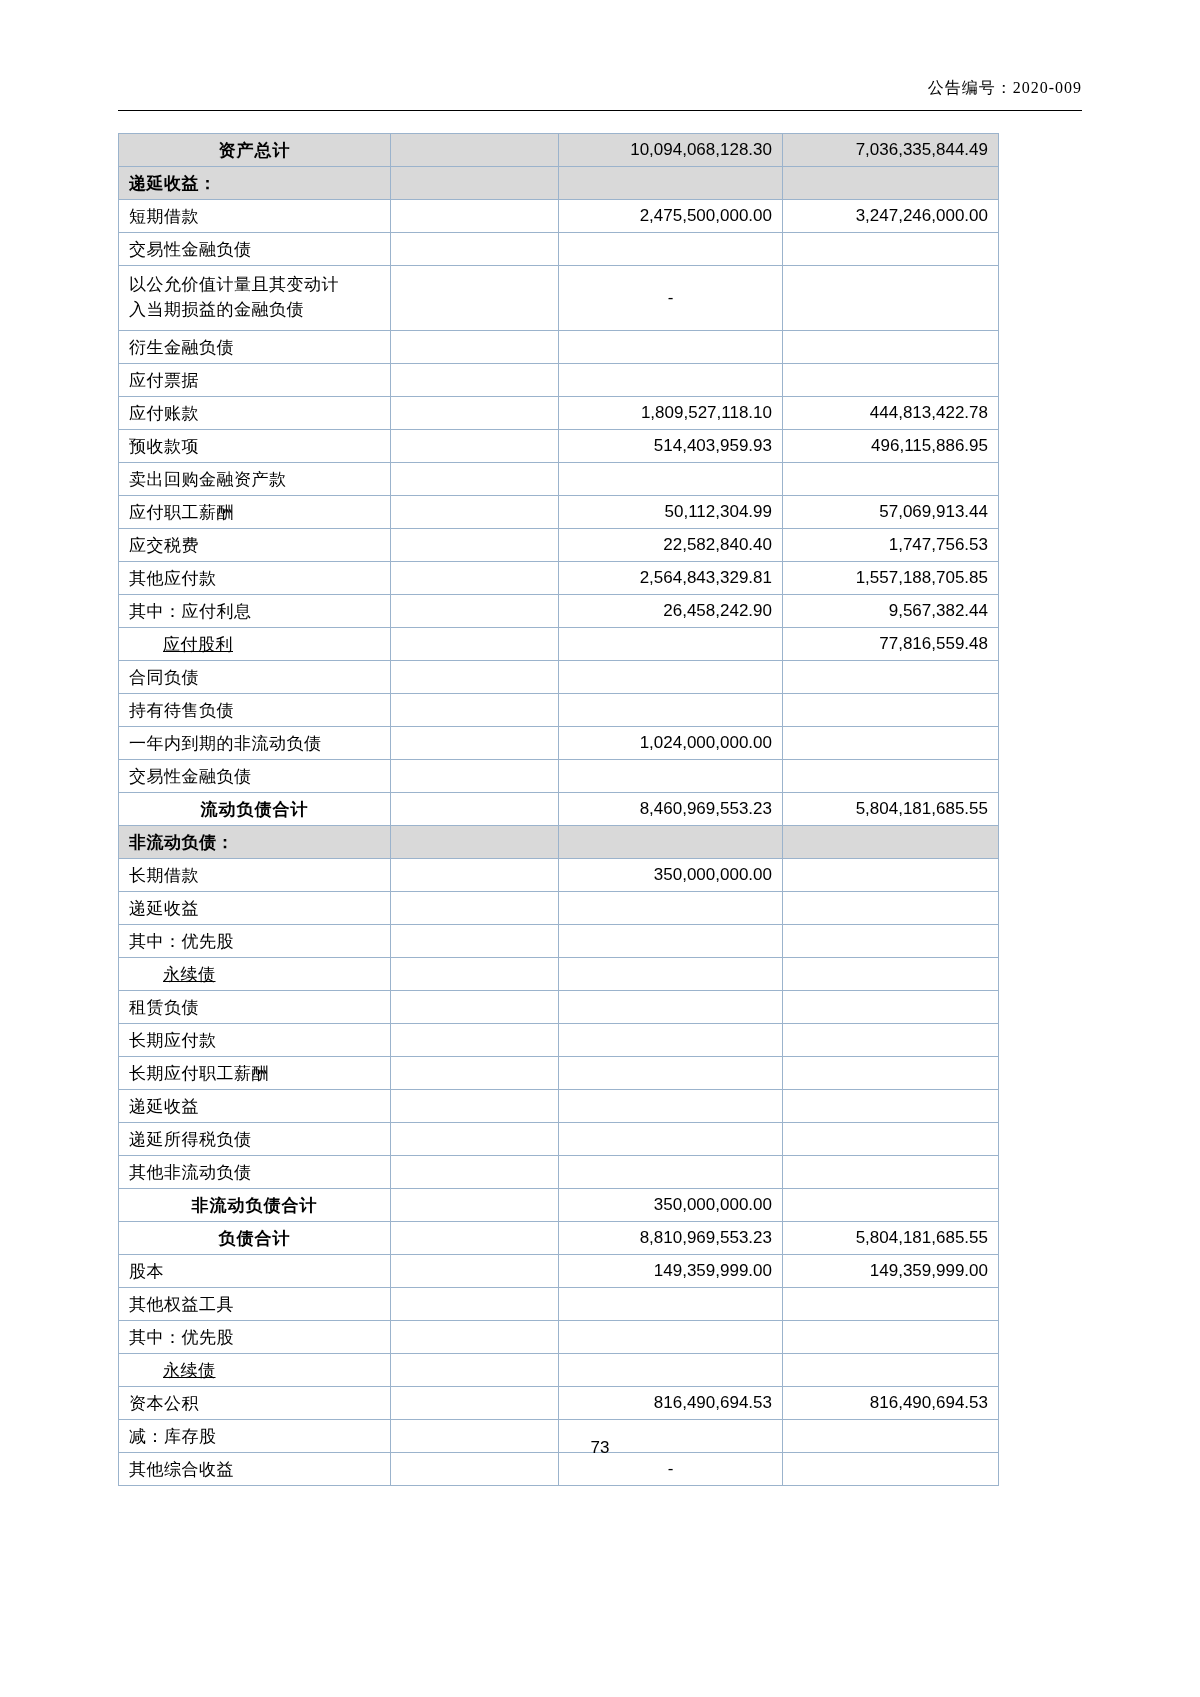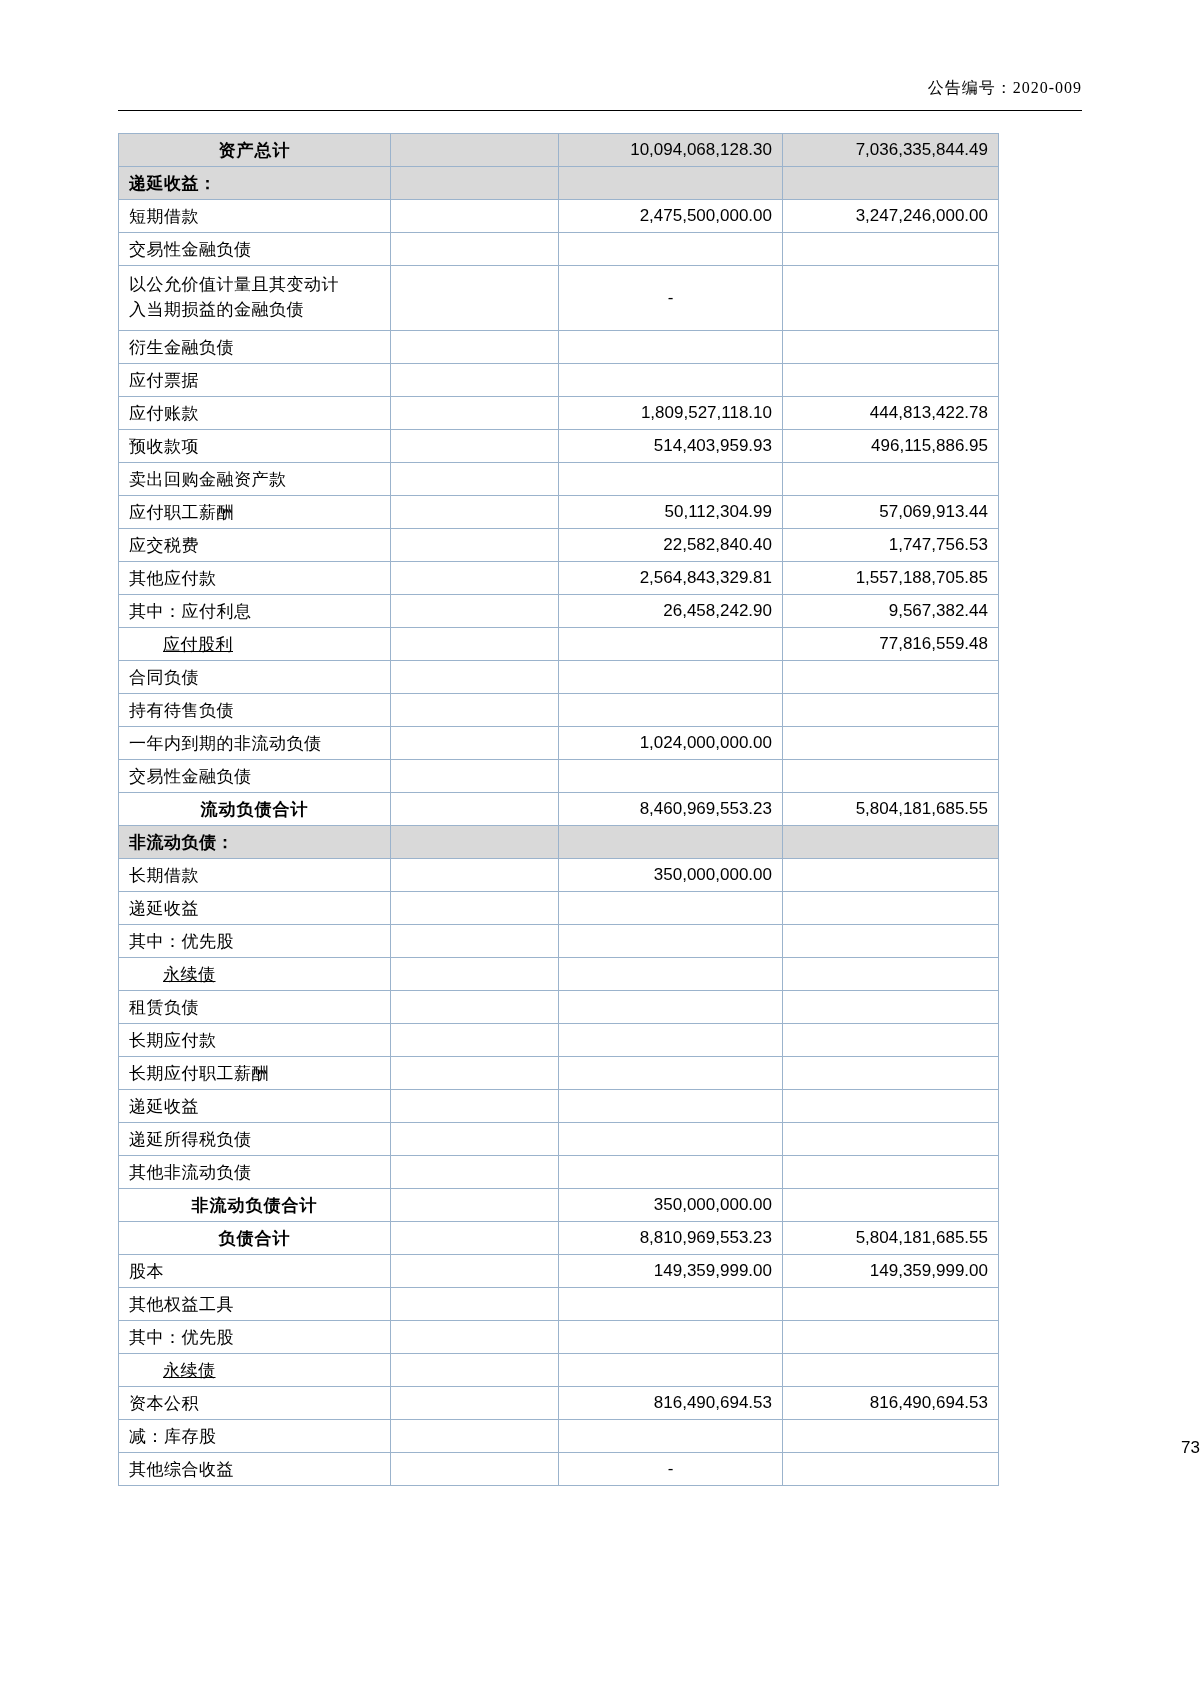--- a/index.html
+++ b/index.html
@@ -95,21 +95,21 @@
     line-height: 1.45;
     padding-top: 4px;
     padding-bottom: 4px;
   }
   td .ln { display: block; }
   .pagenum {
     position: absolute;
     top: 1438px;
     left: 0;
     width: 1200px;
-    text-align: right;
+    text-align: center;
     font-size: 17px;
     font-family: "Liberation Sans", "DejaVu Sans", sans-serif;
   }
 </style>
 </head>
 <body>
 
 <div class="page">
 
   <div class="header">公告编号：2020-009</div>

